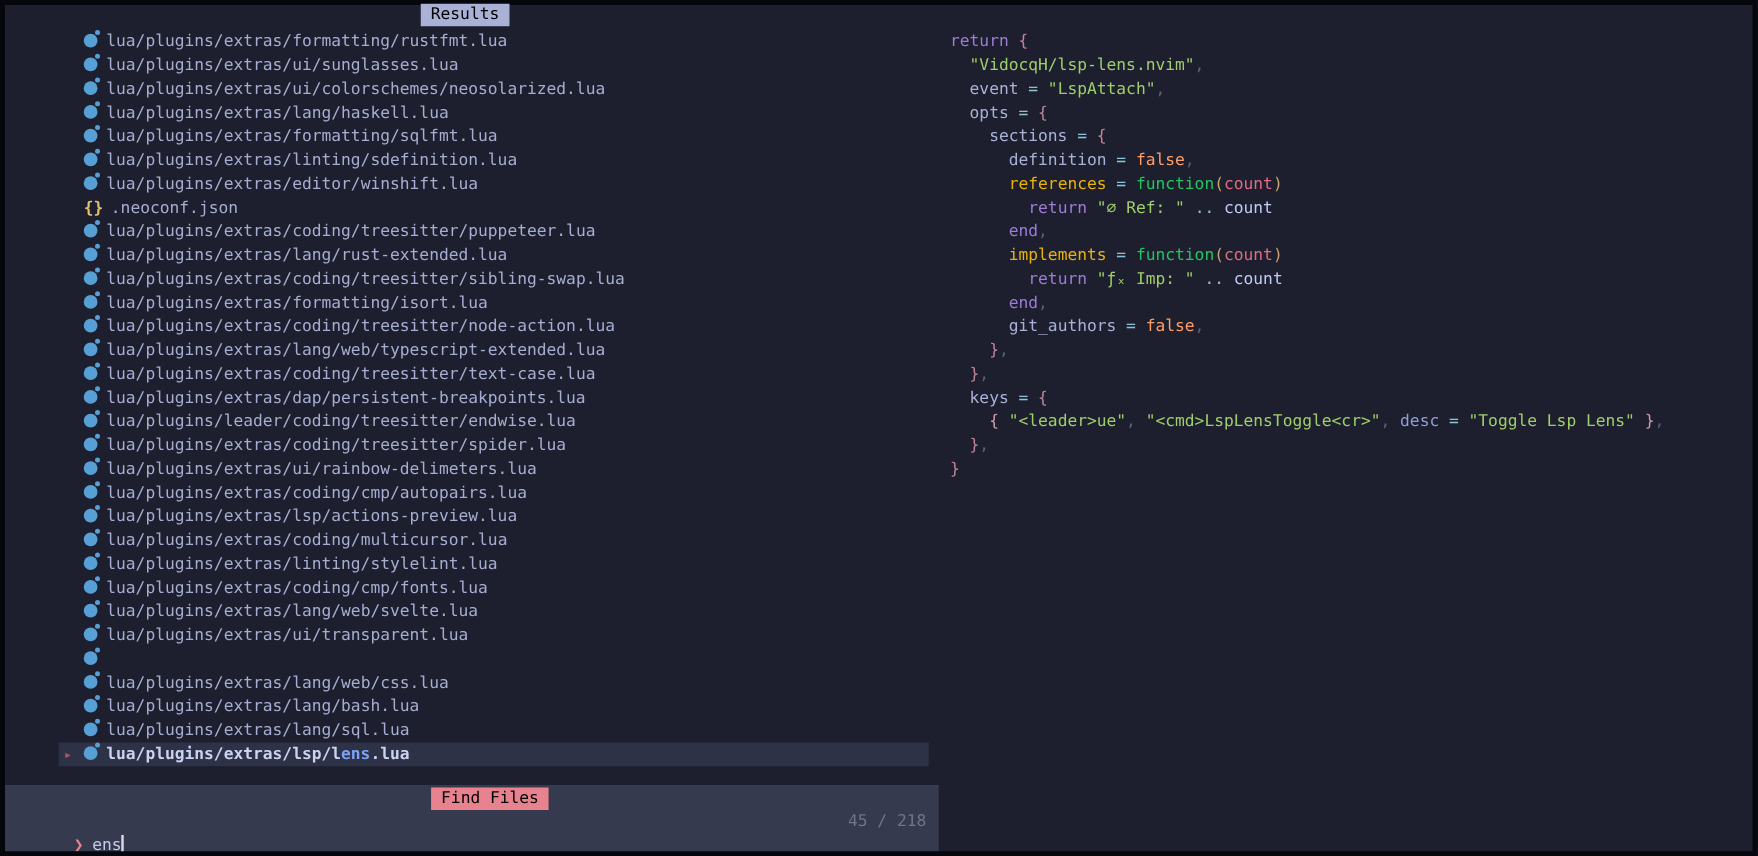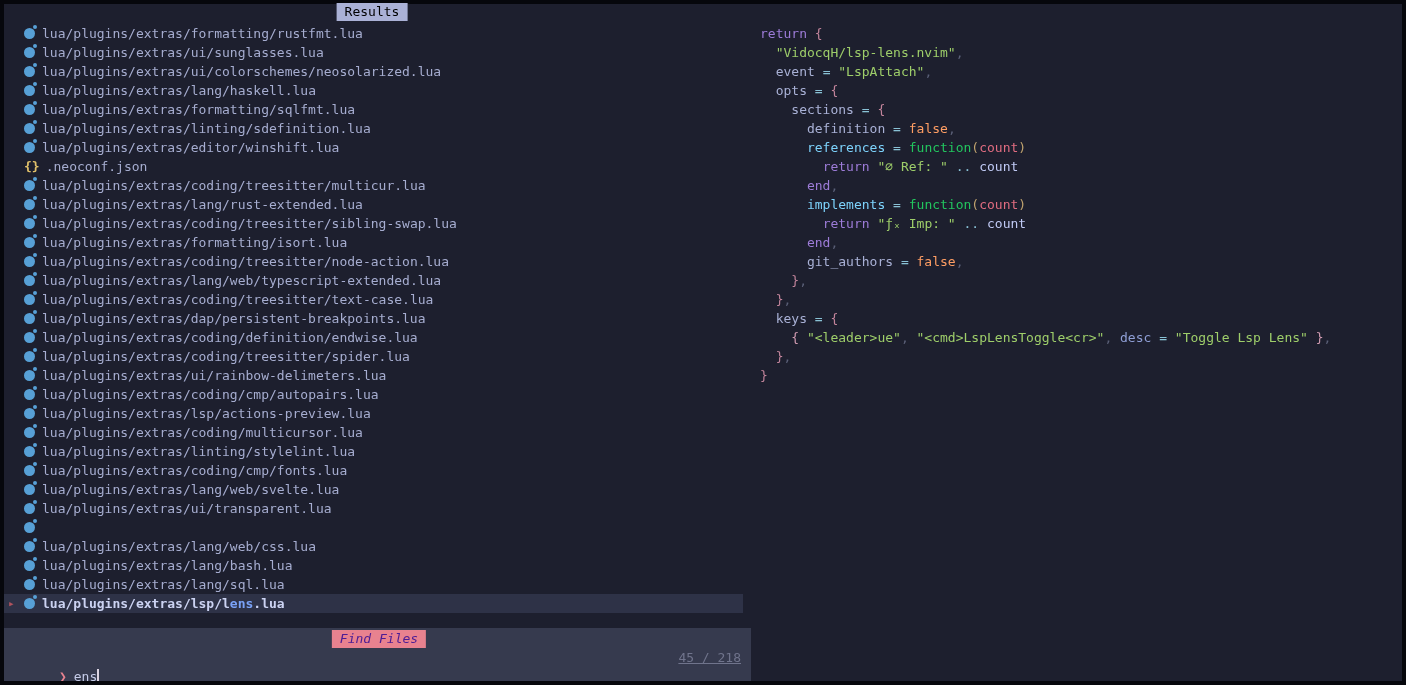--- a/index.html
+++ b/index.html
@@ -10,25 +10,25 @@
     font-size:13px;line-height:19px;
   }
   .app::after{content:"";position:absolute;inset:0;border:4px solid #06070c;pointer-events:none;}
   
   .badge{
     position:absolute;top:3px;transform:translateX(-50%);
     padding:0 8px;height:18px;line-height:18px;
     color:#000000;white-space:pre;z-index:5;
   }
   .badge-results{left:372px;background:#aab1d6;}
-  .badge-prompt{top:2px;left:375px;background:#e8828f;color:#4c1d95;font-style:italic;}
+  .badge-prompt{top:2px;left:388px;background:#e8828f;color:#000000;}
   
   .results{position:absolute;left:0;top:0;width:750px;height:628px;}
   #results-list{position:absolute;left:4px;top:24px;width:739px;}
-  .row{position:relative;height:19px;padding-left:20px;white-space:pre;color:#a6add0;}
+  .row{position:relative;height:19px;padding-left:20px;white-space:pre;color:#a6add0;margin-left:43px;}
   .row .rowtext span{color:inherit;}
   .row .hl{color:#7292e6;}
   .row.sel{background:#2e3247;color:#ccd3f2;font-weight:bold;}
   .row.sel .hl{color:#7aa2f7;}
   .caret{position:absolute;left:4px;top:0;color:#b0535e;font-size:11px;}
   .lua-icon{
     position:relative;display:inline-block;width:11px;height:11px;margin-right:7px;
     background:#57a0d6;border-radius:50%;vertical-align:-1px;
   }
   .lua-icon::after{
@@ -37,63 +37,63 @@
   }
   .json-icon{display:inline-block;margin-right:6px;color:#e0c06a;font-weight:bold;}
   
   .preview{position:absolute;left:750px;top:0;width:656px;height:519px;}
   #preview-code{position:absolute;left:10px;top:24px;white-space:pre;color:#c0caf5;}
   .pline{height:19px;}
   .c-kw{color:#9d7cd8;}       
   .c-kw2{color:#22c55e;}      
   .c-str{color:#9ece6a;}
   .c-fld{color:#a9b1d6;}
-  .c-fn{color:#7dd3fc;}
+  .c-fn{color:#eab308;}
   .c-par{color:#e06c80;}
   .c-op{color:#89c2d6;}
   .c-br{color:#c2849b;}
   .c-br2{color:#cf9ab0;}
   .c-pr{color:#c0a36e;}
   .c-pu{color:#5b6078;}
   .c-bool{color:#ff9e64;}
   .c-fg{color:#c0caf5;}
   .c-desc{color:#8f9fd6;}
   
   .prompt{position:absolute;left:4px;top:628px;width:747px;height:54px;background:#363a4e;}
   .prompt-line{position:absolute;left:8px;right:10px;top:20px;height:19px;white-space:pre;}
   .chev{color:#e8828f;font-weight:bold;margin-right:7px;}
   .query{color:#c5cbe8;}
   .cursor{display:inline-block;width:2px;height:14px;background:#dcd4e2;vertical-align:-2px;}
-  .counter{position:absolute;right:0;top:0;color:#70748c;text-decoration:underline;}
+  .counter{position:absolute;right:0;top:0;color:#70748c;}
 </style>
 </head>
 <body>
 
 <div class="app">
 
   <section class="results">
     <div class="badge badge-results">Results</div>
     <div id="results-list">
         <div class="row"><span class="lua-icon"></span><span class="rowtext"><span>lua/plugins/</span><span class="hl">e</span><span>xtras/formatti</span><span class="hl">n</span><span>g/ru</span><span class="hl">s</span><span>tfmt.lua</span></span></div>
         <div class="row"><span class="lua-icon"></span><span class="rowtext"><span>lua/plugins/</span><span class="hl">e</span><span>xtras/ui/su</span><span class="hl">n</span><span>gla</span><span class="hl">s</span><span>ses.lua</span></span></div>
         <div class="row"><span class="lua-icon"></span><span class="rowtext"><span>lua/plugins/extras/ui/colorschem</span><span class="hl">e</span><span>s/</span><span class="hl">n</span><span>eo</span><span class="hl">s</span><span>olarized.lua</span></span></div>
         <div class="row"><span class="lua-icon"></span><span class="rowtext"><span>lua/plugins/</span><span class="hl">e</span><span>xtras/la</span><span class="hl">n</span><span>g/ha</span><span class="hl">s</span><span>kell.lua</span></span></div>
         <div class="row"><span class="lua-icon"></span><span class="rowtext"><span>lua/plugins/</span><span class="hl">e</span><span>xtras/formatti</span><span class="hl">n</span><span>g/</span><span class="hl">s</span><span>qlfmt.lua</span></span></div>
         <div class="row"><span class="lua-icon"></span><span class="rowtext"><span>lua/plugins/</span><span class="hl">e</span><span>xtras/linti</span><span class="hl">n</span><span>g/</span><span class="hl">s</span><span>definition.lua</span></span></div>
         <div class="row"><span class="lua-icon"></span><span class="rowtext"><span>lua/plugins/extras/</span><span class="hl">e</span><span>ditor/wi</span><span class="hl">ns</span><span>hift.lua</span></span></div>
         <div class="row"><span class="json-icon">{}</span><span class="rowtext"><span>.n</span><span class="hl">e</span><span>oco</span><span class="hl">n</span><span>f.j</span><span class="hl">s</span><span>on</span></span></div>
-        <div class="row"><span class="lua-icon"></span><span class="rowtext"><span>lua/plugins/</span><span class="hl">e</span><span>xtras/codi</span><span class="hl">n</span><span>g/tree</span><span class="hl">s</span><span>itter/multicur.lua</span></span></div>
+        <div class="row"><span class="lua-icon"></span><span class="rowtext"><span>lua/plugins/</span><span class="hl">e</span><span>xtras/codi</span><span class="hl">n</span><span>g/tree</span><span class="hl">s</span><span>itter/puppeteer.lua</span></span></div>
         <div class="row"><span class="lua-icon"></span><span class="rowtext"><span>lua/plugins/</span><span class="hl">e</span><span>xtras/la</span><span class="hl">n</span><span>g/ru</span><span class="hl">s</span><span>t-extended.lua</span></span></div>
         <div class="row"><span class="lua-icon"></span><span class="rowtext"><span>lua/plugins/</span><span class="hl">e</span><span>xtras/codi</span><span class="hl">n</span><span>g/treesitter/</span><span class="hl">s</span><span>ibling-swap.lua</span></span></div>
         <div class="row"><span class="lua-icon"></span><span class="rowtext"><span>lua/plugins/</span><span class="hl">e</span><span>xtras/formatti</span><span class="hl">n</span><span>g/i</span><span class="hl">s</span><span>ort.lua</span></span></div>
         <div class="row"><span class="lua-icon"></span><span class="rowtext"><span>lua/plugins/</span><span class="hl">e</span><span>xtras/codi</span><span class="hl">n</span><span>g/tree</span><span class="hl">s</span><span>itter/node-action.lua</span></span></div>
         <div class="row"><span class="lua-icon"></span><span class="rowtext"><span>lua/plugins/</span><span class="hl">e</span><span>xtras/la</span><span class="hl">n</span><span>g/web/type</span><span class="hl">s</span><span>cript-extended.lua</span></span></div>
         <div class="row"><span class="lua-icon"></span><span class="rowtext"><span>lua/plugins/</span><span class="hl">e</span><span>xtras/codi</span><span class="hl">n</span><span>g/tree</span><span class="hl">s</span><span>itter/text-case.lua</span></span></div>
         <div class="row"><span class="lua-icon"></span><span class="rowtext"><span>lua/plugins/extras/dap/persistent-br</span><span class="hl">e</span><span>akpoi</span><span class="hl">n</span><span>t</span><span class="hl">s</span><span>.lua</span></span></div>
-        <div class="row"><span class="lua-icon"></span><span class="rowtext"><span>lua/plugins/extras/coding/definition/</span><span class="hl">en</span><span>dwi</span><span class="hl">s</span><span>e.lua</span></span></div>
+        <div class="row"><span class="lua-icon"></span><span class="rowtext"><span>lua/plugins/leader/coding/treesitter/</span><span class="hl">en</span><span>dwi</span><span class="hl">s</span><span>e.lua</span></span></div>
         <div class="row"><span class="lua-icon"></span><span class="rowtext"><span>lua/plugins/</span><span class="hl">e</span><span>xtras/codi</span><span class="hl">n</span><span>g/treesitter/</span><span class="hl">s</span><span>pider.lua</span></span></div>
         <div class="row"><span class="lua-icon"></span><span class="rowtext"><span>lua/plugins/</span><span class="hl">e</span><span>xtras/ui/rai</span><span class="hl">n</span><span>bow-delimeter</span><span class="hl">s</span><span>.lua</span></span></div>
         <div class="row"><span class="lua-icon"></span><span class="rowtext"><span>lua/plugins/</span><span class="hl">e</span><span>xtras/codi</span><span class="hl">n</span><span>g/cmp/autopair</span><span class="hl">s</span><span>.lua</span></span></div>
         <div class="row"><span class="lua-icon"></span><span class="rowtext"><span>lua/plugins/</span><span class="hl">e</span><span>xtras/lsp/actio</span><span class="hl">ns</span><span>-preview.lua</span></span></div>
         <div class="row"><span class="lua-icon"></span><span class="rowtext"><span>lua/plugins/</span><span class="hl">e</span><span>xtras/codi</span><span class="hl">n</span><span>g/multicur</span><span class="hl">s</span><span>or.lua</span></span></div>
         <div class="row"><span class="lua-icon"></span><span class="rowtext"><span>lua/plugins/</span><span class="hl">e</span><span>xtras/linti</span><span class="hl">n</span><span>g/</span><span class="hl">s</span><span>tylelint.lua</span></span></div>
         <div class="row"><span class="lua-icon"></span><span class="rowtext"><span>lua/plugins/</span><span class="hl">e</span><span>xtras/coding/cmp/fo</span><span class="hl">n</span><span>t</span><span class="hl">s</span><span>.lua</span></span></div>
         <div class="row"><span class="lua-icon"></span><span class="rowtext"><span>lua/plugins/</span><span class="hl">e</span><span>xtras/la</span><span class="hl">n</span><span>g/web/</span><span class="hl">s</span><span>velte.lua</span></span></div>
         <div class="row"><span class="lua-icon"></span><span class="rowtext"><span>lua/plugins/</span><span class="hl">e</span><span>xtras/ui/tra</span><span class="hl">ns</span><span>parent.lua</span></span></div>
         <div class="row"><span class="lua-icon"></span></div>

